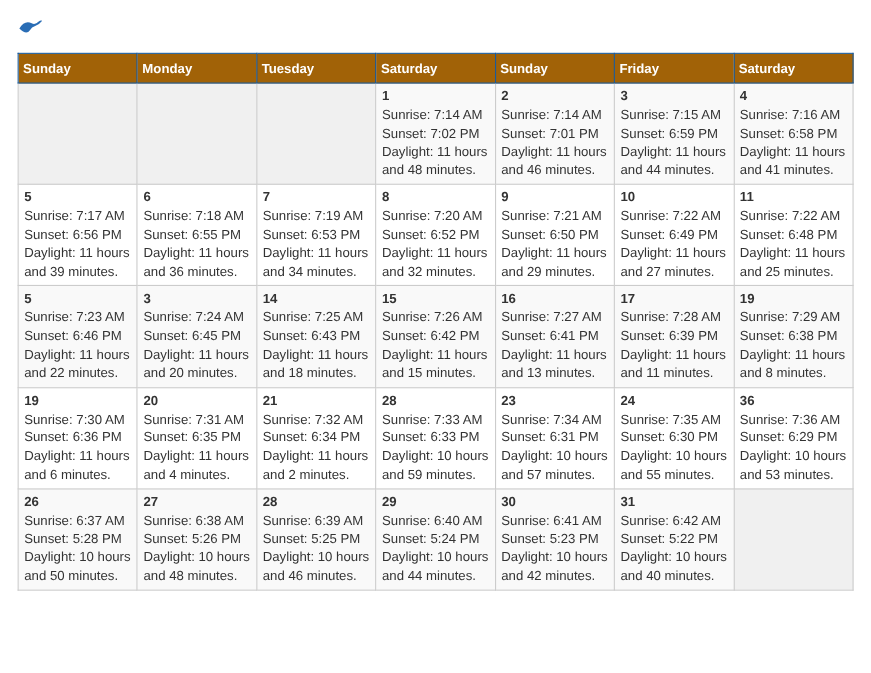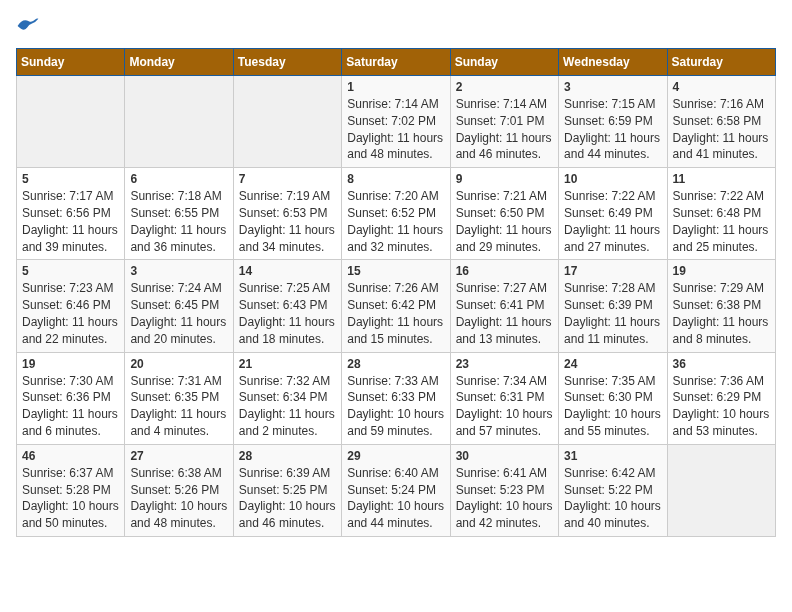--- a/index.html
+++ b/index.html
@@ -106,21 +106,21 @@
 </div>
 
 <table>
   <thead>
     <tr>
     <th>Sunday</th>
         <th>Monday</th>
         <th>Tuesday</th>
         <th>Saturday</th>
         <th>Sunday</th>
-        <th>Wednesday</th>
+        <th>Friday</th>
         <th>Saturday</th>
       </tr>
   </thead>
   <tbody id="calendar-body">
   <tr>
         <td class="empty-cell"></td>
         <td class="empty-cell"></td>
         <td class="empty-cell"></td>
         <td>
           <span class="day-number">1</span>
@@ -224,21 +224,21 @@
           <span class="day-number">24</span>
           <div class="cell-info">Sunrise: 7:35 AM<br>Sunset: 6:30 PM<br>Daylight: 10 hours and 55 minutes.</div>
         </td>
         <td>
           <span class="day-number">36</span>
           <div class="cell-info">Sunrise: 7:36 AM<br>Sunset: 6:29 PM<br>Daylight: 10 hours and 53 minutes.</div>
         </td>
       </tr>
       <tr>
         <td>
-          <span class="day-number">46</span>
+          <span class="day-number">26</span>
           <div class="cell-info">Sunrise: 6:37 AM<br>Sunset: 5:28 PM<br>Daylight: 10 hours and 50 minutes.</div>
         </td>
         <td>
           <span class="day-number">27</span>
           <div class="cell-info">Sunrise: 6:38 AM<br>Sunset: 5:26 PM<br>Daylight: 10 hours and 48 minutes.</div>
         </td>
         <td>
           <span class="day-number">28</span>
           <div class="cell-info">Sunrise: 6:39 AM<br>Sunset: 5:25 PM<br>Daylight: 10 hours and 46 minutes.</div>
         </td>

